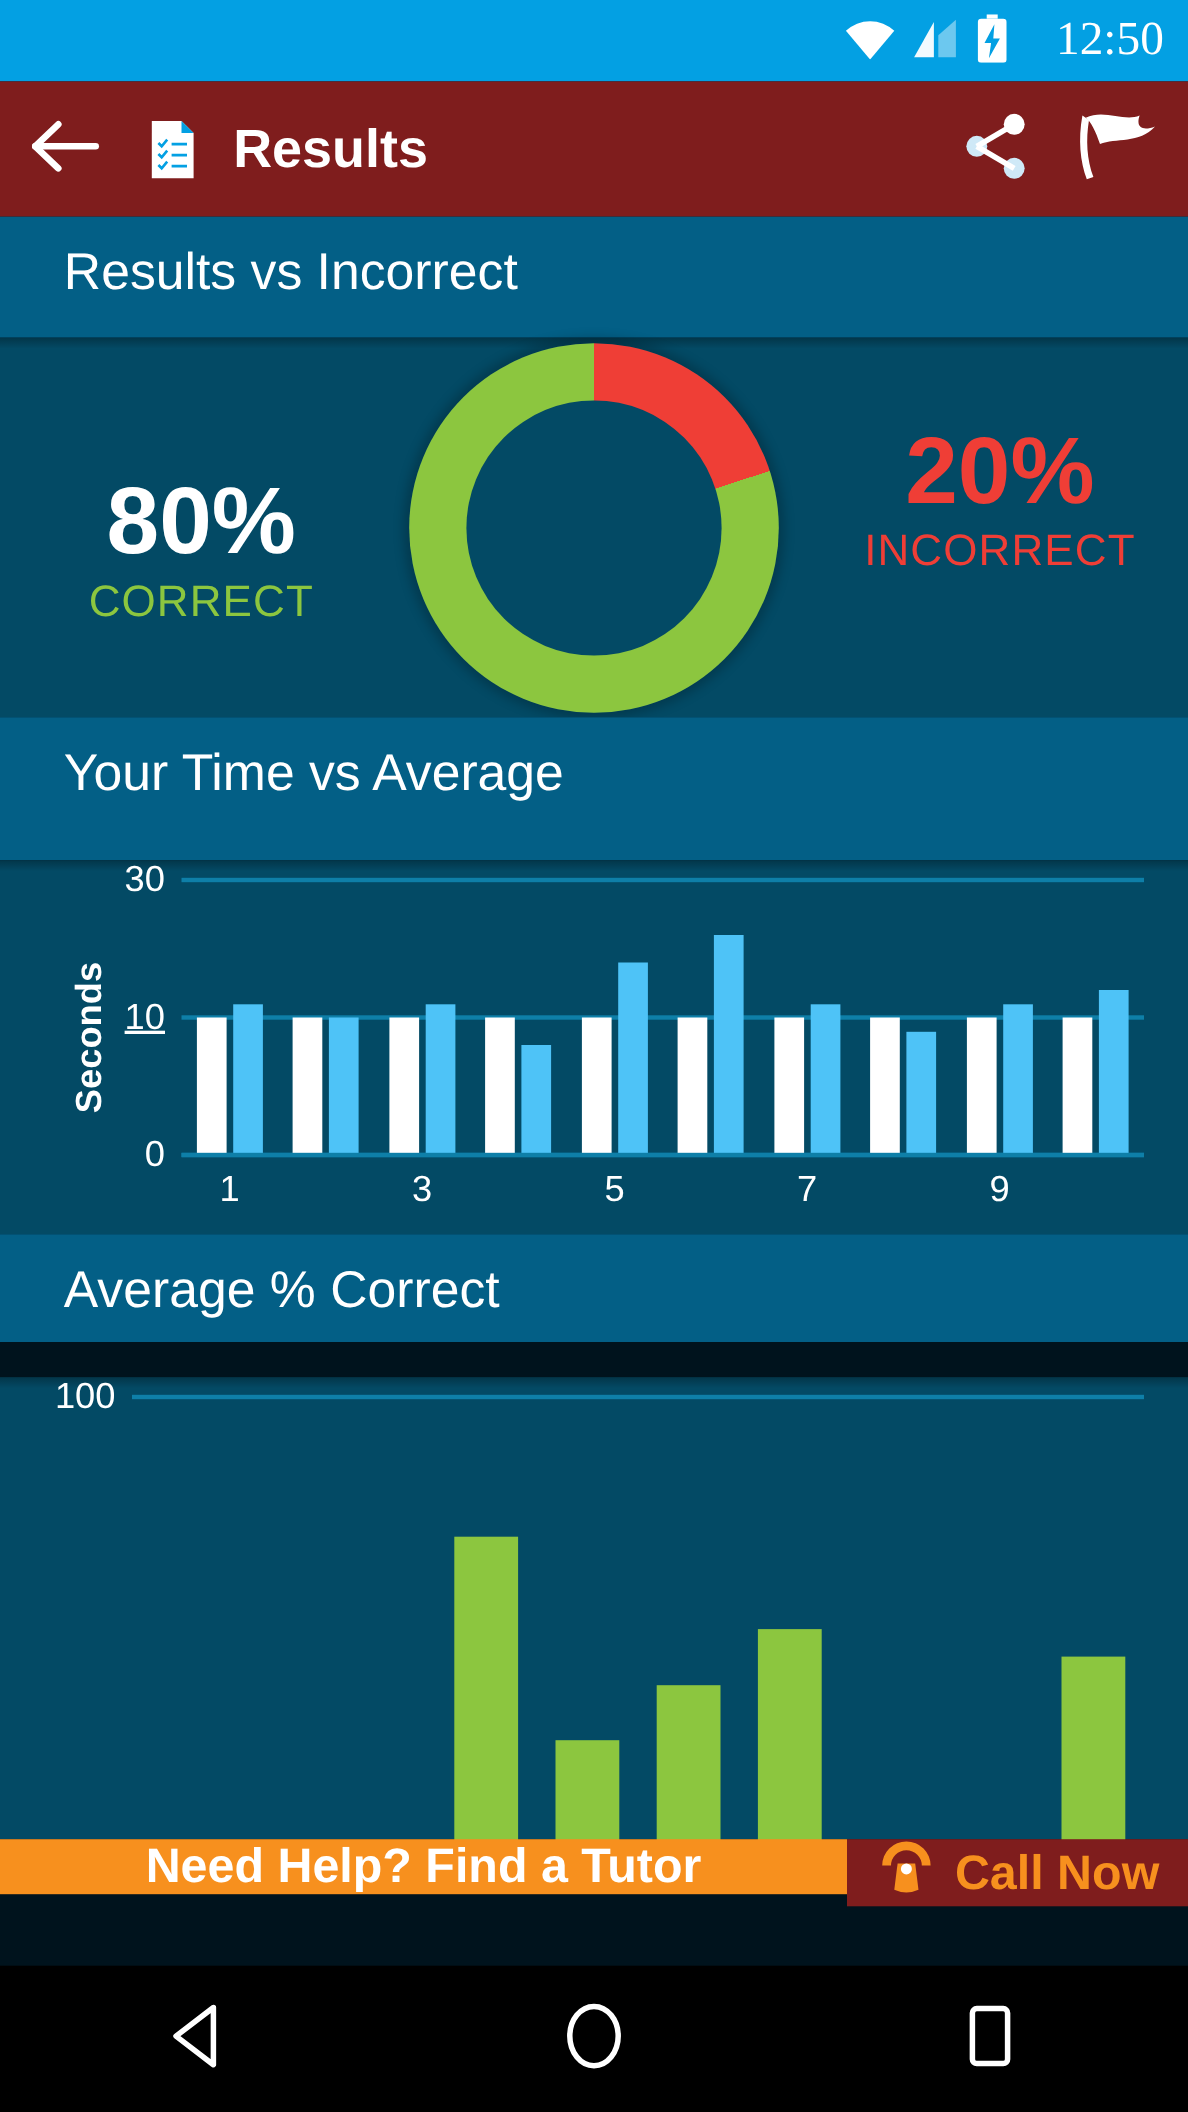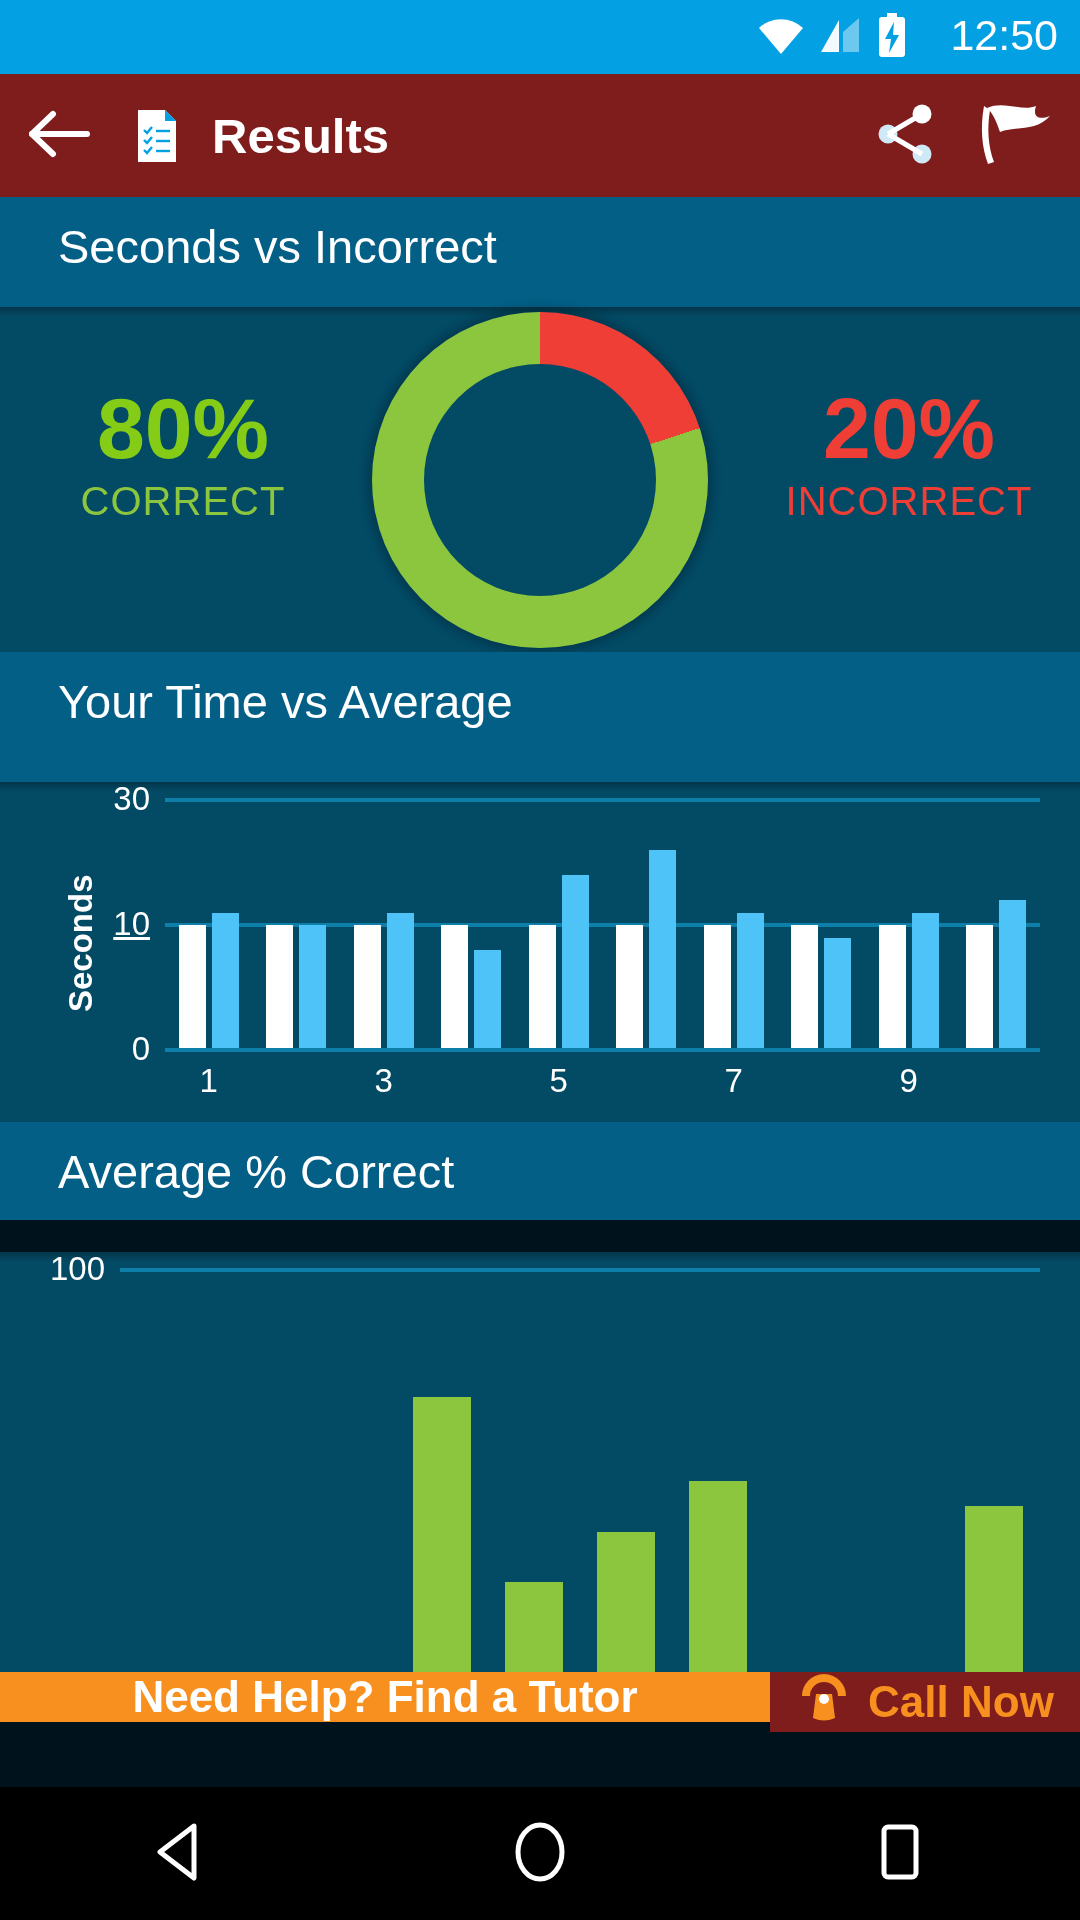--- a/index.html
+++ b/index.html
@@ -15,21 +15,21 @@
   .statusbar {
     position:absolute; left:0; top:0; width:1080px; height:74px;
     background:#03A0E3;
     display:flex; align-items:center; justify-content:flex-end;
     padding-right:22px; gap:12px;
   }
   .sb-icons { display:flex; align-items:center; gap:14px; }
   .sb-clock {
     color:#ffffff; font-size:43px; font-weight:400;
     letter-spacing:0px; line-height:1;
-    font-family:Liberation Sans, sans-serif;
+    font-family:Liberation Serif, serif;
     position:relative; top:-2px;margin-left:31px;
   }
 
   
   .appbar {
     position:absolute; left:0; top:74px; width:1080px; height:123px;
     background:#7f1d1d;
     display:flex; align-items:center;
   }
   .ab-back { width:120px; display:flex; align-items:center; justify-content:center; }
@@ -198,28 +198,28 @@
       <span>
         <svg width="80" height="64" viewBox="0 0 80 64">
           <path d="M10 4 C6 26 8 46 14 62 L20 60 C14 44 13 26 16 8 Z" fill="#ffffff"></path>
           <path d="M13 6 C30 -2 48 10 62 4 C58 16 66 18 76 14 C62 30 40 24 26 30 C22 18 18 10 13 6 Z" fill="#ffffff"></path>
         </svg>
       </span>
     </div>
   </div>
 
   <div class="section-head" style="top:197px; height:110px;">
-    <span>Seconds vs Incorrect</span>
+    <span>Results vs Incorrect</span>
   </div>
 
   <div class="panel" style="top:307px; height:345px;">
     <div class="panel-shadow-top"></div>
 
     <div class="pct left" style="top:78px;">
-      <span class="big" style="color:#84cc16;">80%</span>
+      <span class="big" style="color:#ffffff;margin-top:46px;">80%</span>
       <span class="lbl" style="color:#8CC63F;">CORRECT</span>
     </div>
 
     <div class="pct right" style="top:78px;">
       <span class="big" style="color:#EF3E36;">20%</span>
       <span class="lbl" style="color:#EF3E36;">INCORRECT</span>
     </div>
 
     <div class="donut-wrap">
       <div class="donut" id="donut-ring" style="background: conic-gradient(rgb(239, 62, 54) 0deg, rgb(239, 62, 54) 72deg, rgb(140, 198, 63) 72deg, rgb(140, 198, 63) 360deg);">

